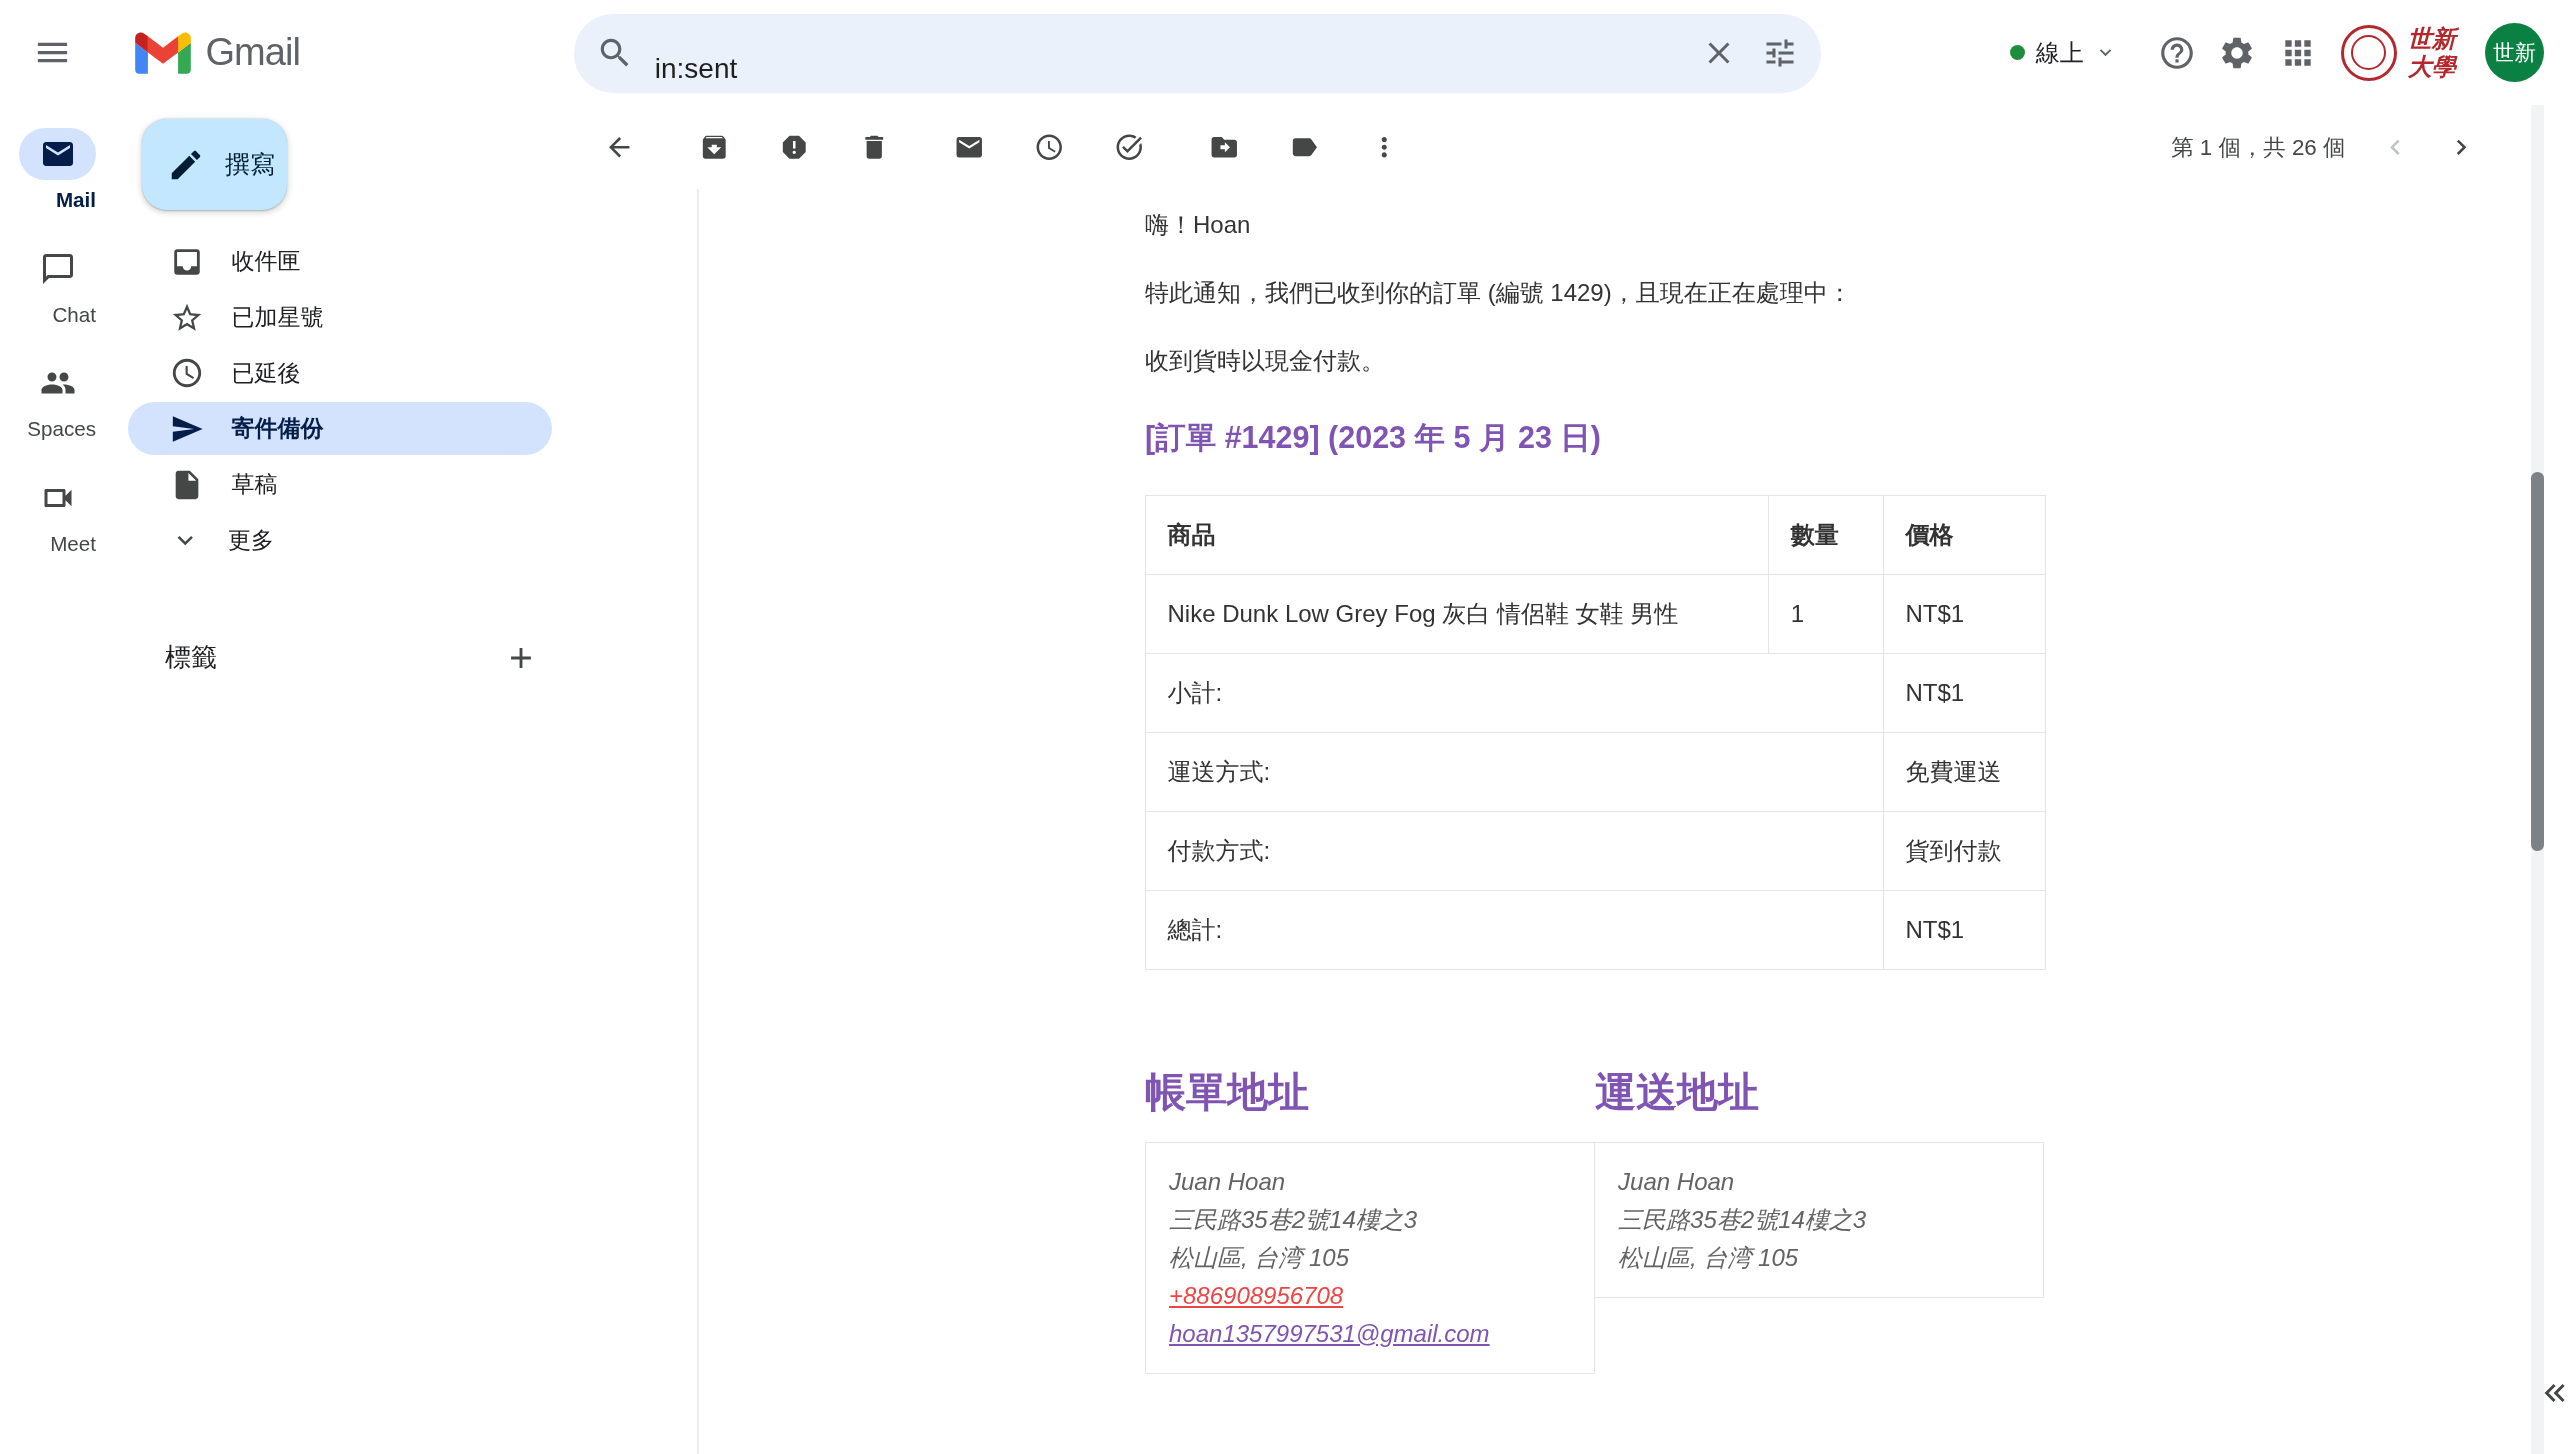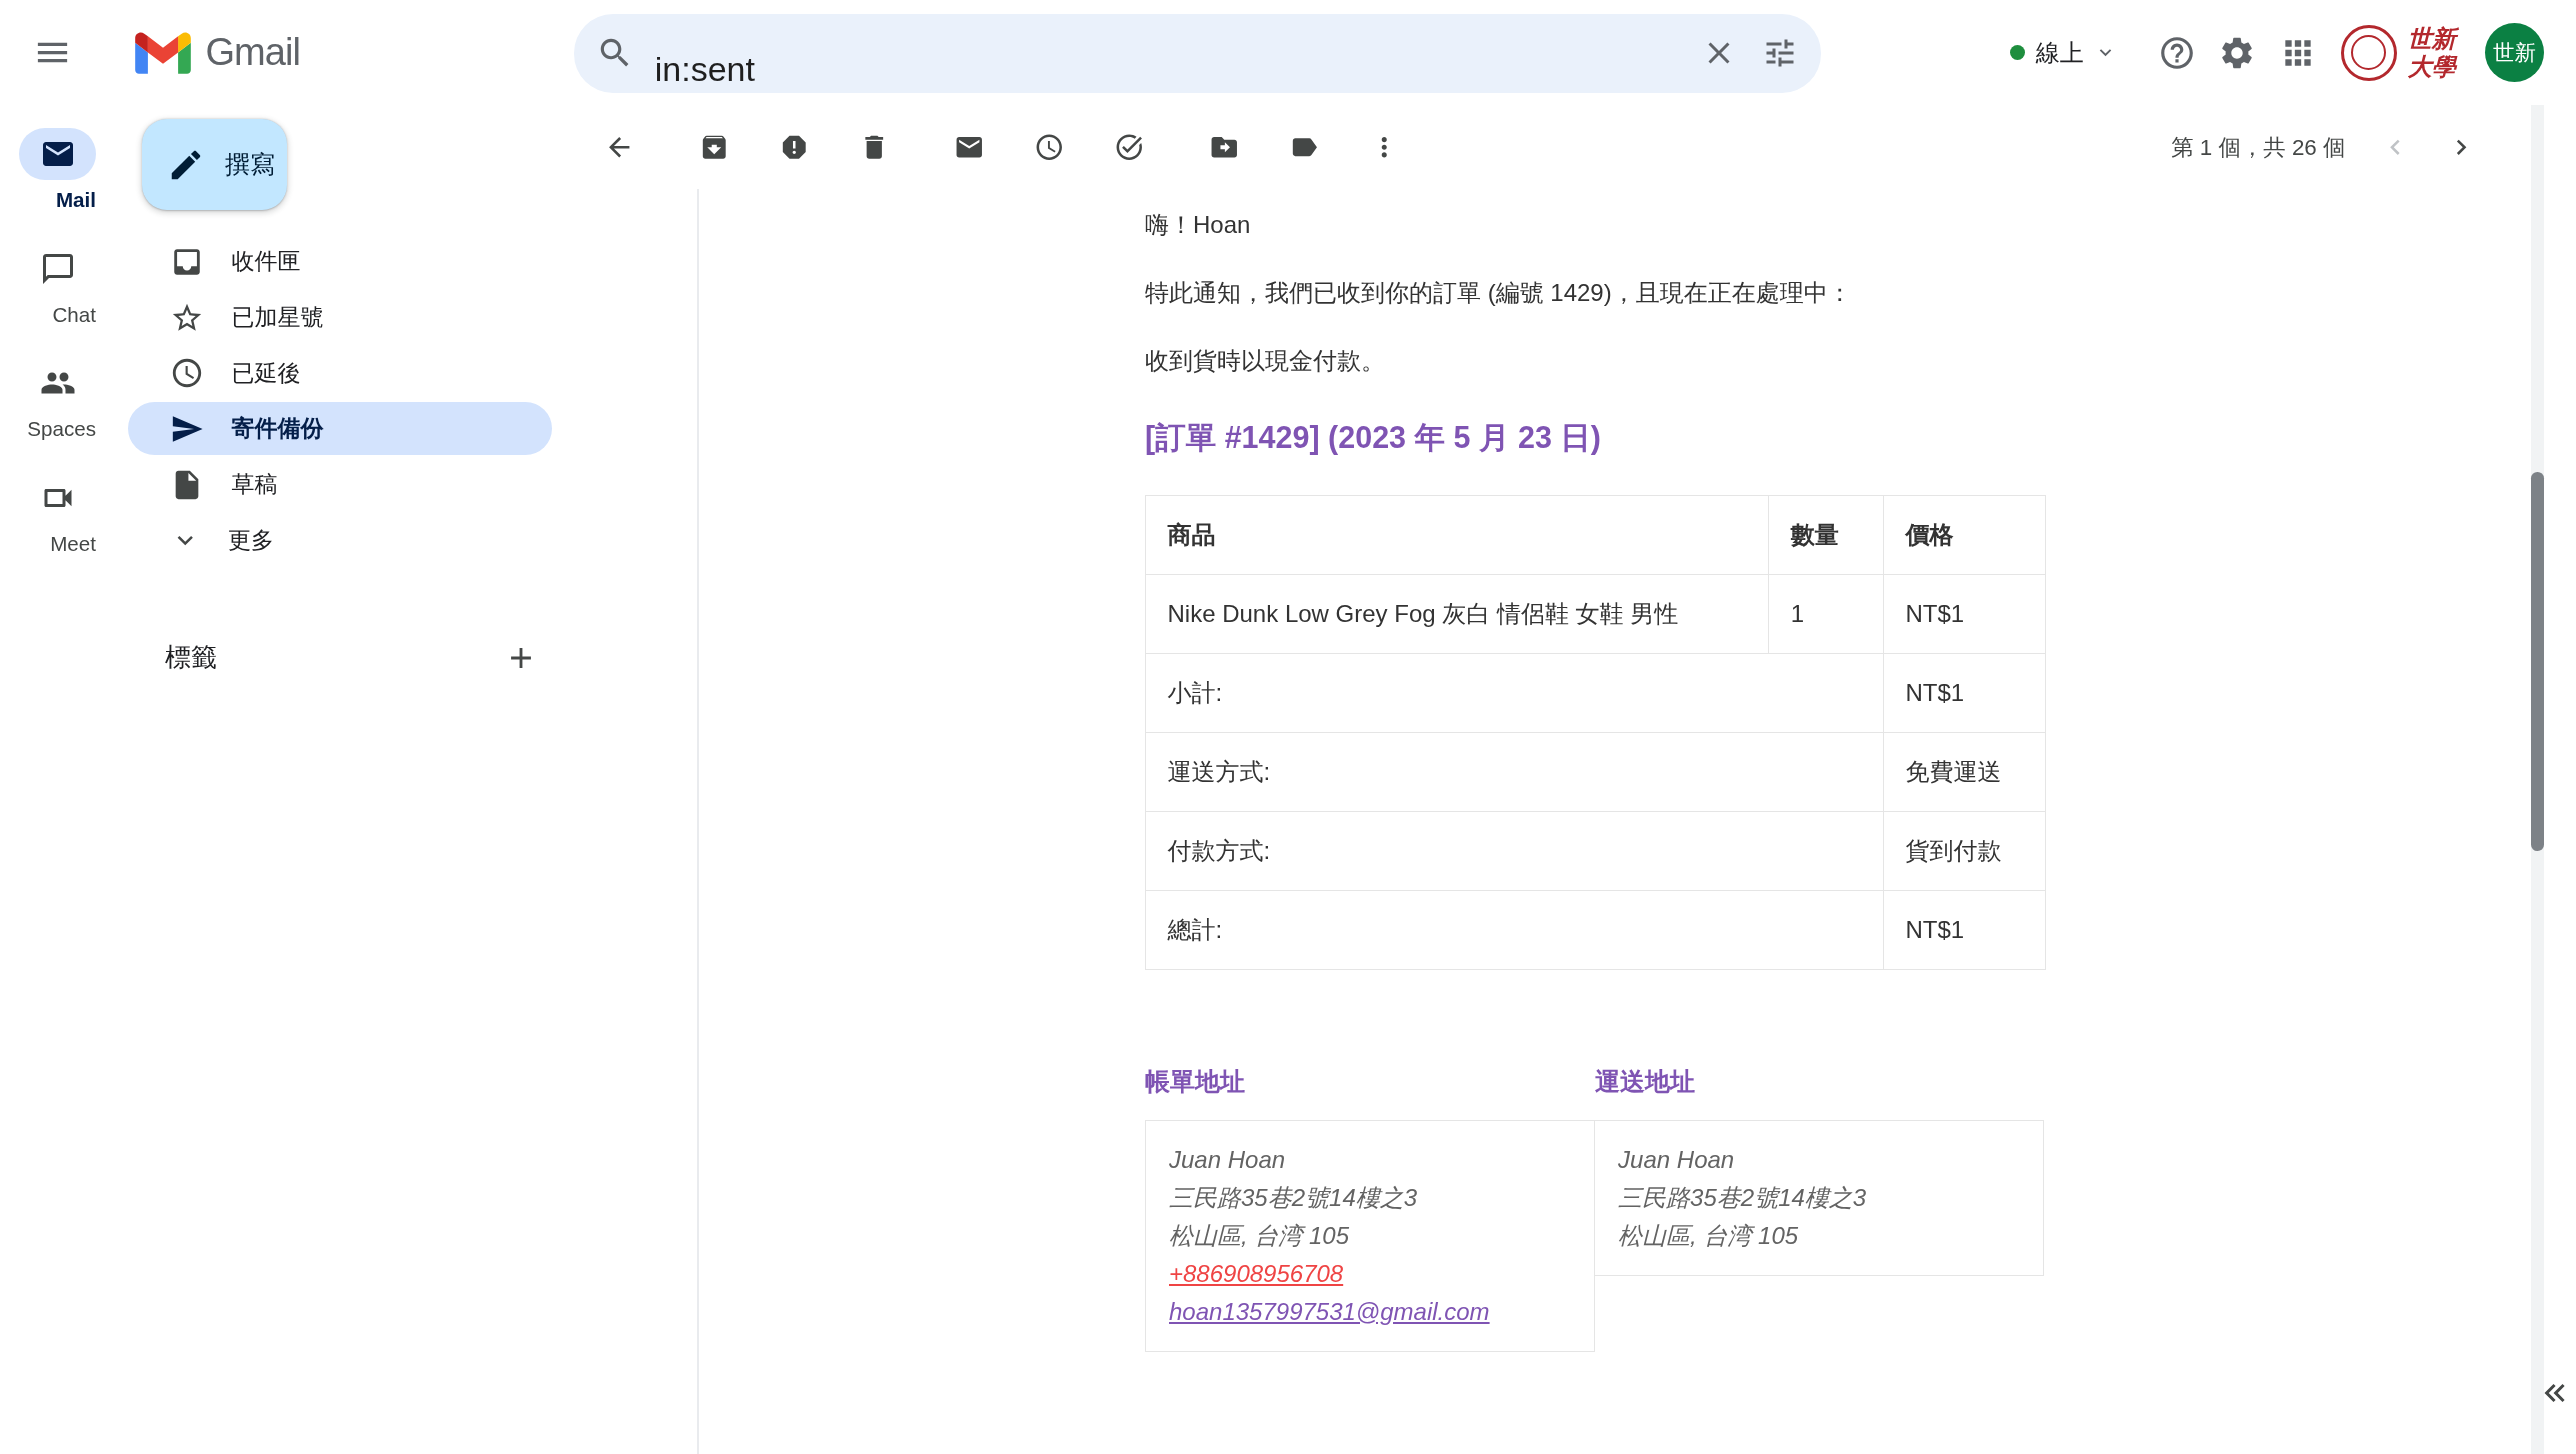--- a/index.html
+++ b/index.html
@@ -13,21 +13,21 @@
   .hamburger { position:absolute; left:20px; top:20px; width:65px; height:65px; border:none; background:none;
     border-radius:50%; display:flex; align-items:center; justify-content:center; color:#5f6368; cursor:pointer; }
   .hamburger .ic { width:39px; height:39px; }
   .gmail-logo { position:absolute; left:135px; top:0; height:105px; display:flex; align-items:center; gap:14.4px; }
   .gmail-word { font-size:38px; color:#5f6368; letter-spacing:-0.9px; }
 
   .searchbar { position:absolute; left:574px; top:13.5px; width:1247px; height:79px; background:#eaf1fb;
     border-radius:39px; display:flex; align-items:center; padding:0 10.8px; }
   .round-btn { width:61px; height:61px; border-radius:50%; border:none; background:none; color:#5f6368;
     display:flex; align-items:center; justify-content:center; cursor:pointer; flex:0 0 auto; }
-  .searchbar input { flex:1; border:none; outline:none; background:transparent; font-size:34px; color:#1f1f1f;
+  .searchbar input { flex:1; border:none; outline:none; background:transparent; font-size:28px; color:#1f1f1f;
     padding-left:9px; font-family:inherit;margin-top:32px; }
 
   .topbar-right { position:absolute; right:32px; top:0; height:105px; display:flex; align-items:center; gap:3.6px; }
   .status-chip { display:flex; align-items:center; gap:10.8px; margin-right:27px; cursor:pointer; }
   .status-dot { width:15.2px; height:15.2px; border-radius:50%; }
   .status-label { font-size:24px; color:#202124; }
   .chev-sm { width:23px; height:23px; fill:#5f6368; }
   .tb-icon-btn { width:57px; height:57px; border-radius:50%; border:none; background:none; color:#5f6368;
     display:flex; align-items:center; justify-content:center; cursor:pointer; }
   .tb-icon-btn .ic { width:38px; height:38px; }
@@ -83,21 +83,21 @@
   .email p.greeting { margin-top:20px; }
   .email p.intro { margin-top:36px; }
   .email p.paynote { margin-top:36px; }
   .order-h { margin-top:41px; font-size:30.5px; font-weight:700; }
   .order-table { margin-top:36px; border-collapse:collapse; width:901px; font-size:24px; color:#333; }
   .order-table th, .order-table td { border:0.9px solid #e5e5e5; padding:23px 21.5px; text-align:left; font-weight:400; }
   .order-table th { font-weight:700; }
   .col-item { width:592px; } .col-qty { width:109px; } .col-price { width:154px; }
   .sum-label { font-weight:700; }
   .addr-heads { display:flex; margin-top:95px; width:901px; }
-  .addr-heads .addr-h { width:450px; font-size:25px; font-weight:700; }
+  .addr-heads .addr-h { width:450px; font-size:41px; font-weight:700; }
   .addr-boxes { display:flex; align-items:flex-start; margin-top:21.5px; width:901px; }
   .addr-box { width:450px; border:0.9px solid #e5e5e5; padding:20px 23px; font-style:italic; line-height:38px; color:#636363; }
   .addr-box + .addr-box { margin-left:-0.9px; }
   .addr-link { text-decoration:underline; cursor:pointer; display:inline-block; }
 
   
   .scroll-track { position:absolute; right:32px; top:105px; bottom:0; width:12.6px; background:#f1f3f4; }
   .scroll-thumb { position:absolute; right:32px; top:472px; width:12.6px; height:379px; background:#7d8287; border-radius:6.3px; cursor:pointer; }
   .collapse-btn { position:absolute; right:0px; top:1371px; width:43px; height:43px; border:none; background:none;
     color:#444746; display:flex; align-items:center; justify-content:center; cursor:pointer; }

